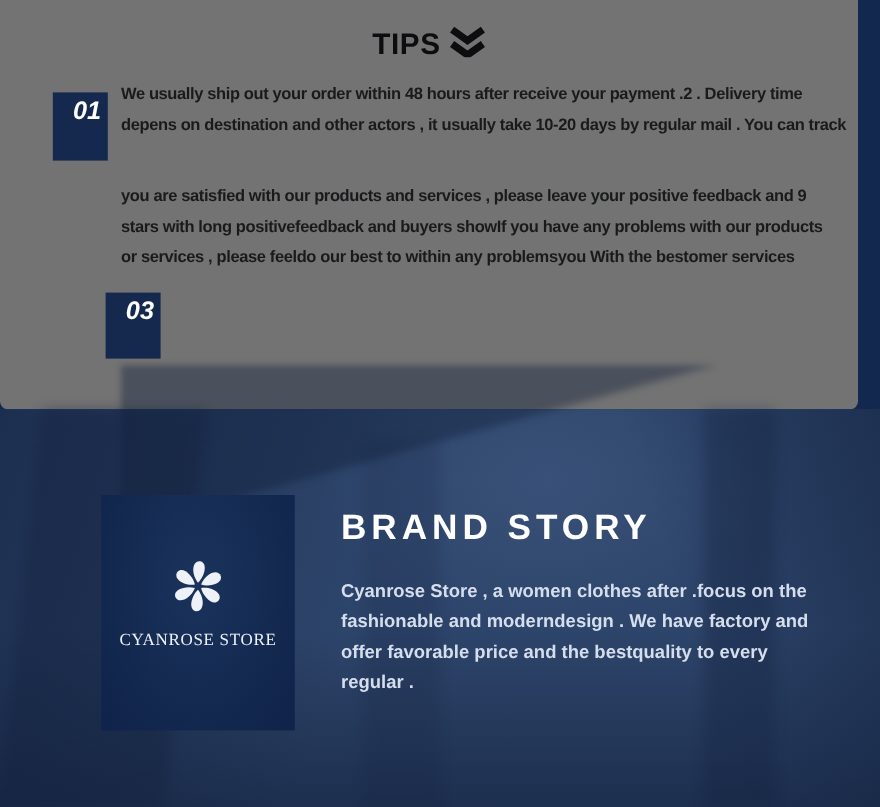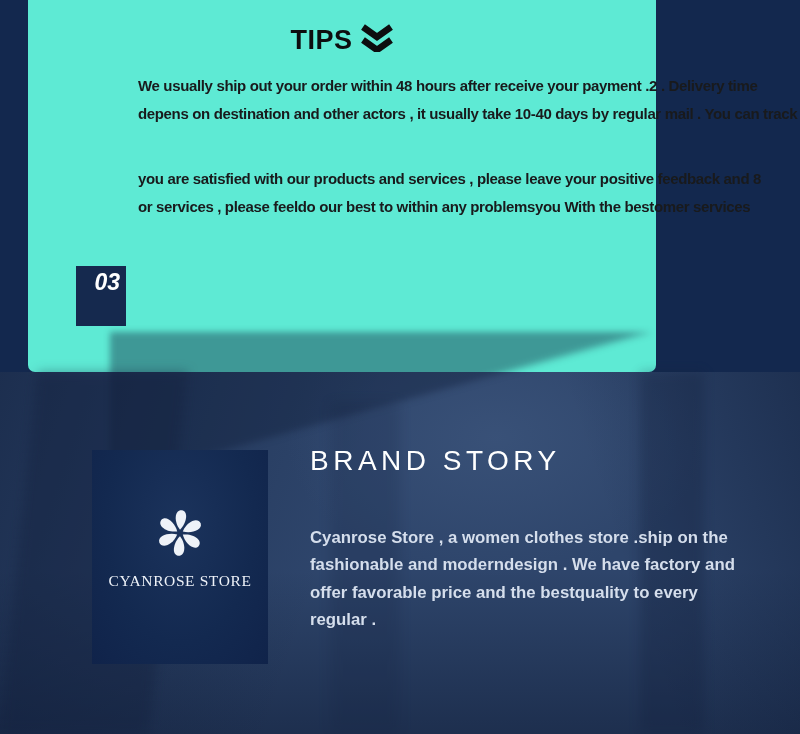--- a/index.html
+++ b/index.html
@@ -4,22 +4,22 @@
 <style>
   html,body{margin:0;padding:0;}
   body{
     width:800px;height:734px;position:relative;overflow:hidden;
     background:#13284e;
     font-family:"Liberation Sans",sans-serif;
   }
 
   
   .white-panel{
-    position:absolute;left:28px;top:0;width:628px;height:372px;
-    background:#5eead4;border-radius:0 0 7px 7px;
+    position:absolute;left:0;top:0;width:780px;height:372px;
+    background:#737373;border-radius:0 0 7px 7px;
   }
   .tips-header{
     position:absolute;top:24px;left:0;right:0;
     display:flex;justify-content:center;align-items:center;gap:7px;
   }
   .tips-title{
     font-size:27px;font-weight:800;letter-spacing:.5px;color:#0d0d0f;
   }
   .tip-badge{
     position:absolute;left:48px;width:50px;
@@ -65,22 +65,22 @@
     display:flex;flex-direction:column;align-items:center;
     padding-top:56px;box-sizing:border-box;
   }
   .logo-name{
     margin-top:8px;
     font-family:"Liberation Serif",serif;
     font-size:15.5px;letter-spacing:.6px;color:#eef2f8;white-space:nowrap;
   }
 
   .brand-title{
-    position:absolute;left:310px;top:73px;
-    color:#ffffff;font-size:28px;font-weight:400;letter-spacing:4.5px;
+    position:absolute;left:310px;top:89px;
+    color:#ffffff;font-size:32px;font-weight:700;letter-spacing:4.5px;
     white-space:nowrap;
   }
   .brand-story{
     position:absolute;left:310px;top:152px;
     color:#d5deec;font-size:16.8px;font-weight:700;line-height:27.3px;
   }
   .story-line{white-space:nowrap;}
 </style>
 </head>
 <body>
@@ -90,31 +90,35 @@
   <div class="tips-header">
     <span class="tips-title">TIPS</span>
     <span>
       <svg width="34" height="28" viewBox="0 0 34 28">
         <path d="M3 3 L17 13 L31 3" fill="none" stroke="#0d0d0f" stroke-width="6.5"></path>
         <path d="M3 16 L17 26 L31 16" fill="none" stroke="#0d0d0f" stroke-width="6.5"></path>
       </svg>
     </span>
   </div>
 
+  <div class="tip-badge" style="top:84px;height:62px;">
+    <span>01</span>
+  </div>
   <div class="tip-text" style="top:72px;">
     <div class="tip-line">We usually ship out your order within 48 hours after receive your payment .2 . Delivery time</div>
-    <div class="tip-line">depens on destination and other actors , it usually take 10-40 days by regular mail . You can track</div>
+    <div class="tip-line">depens on destination and other actors , it usually take 10-20 days by regular mail . You can track</div>
   </div>
 
   <div class="tip-text" style="top:165px;">
-    <div class="tip-line">you are satisfied with our products and services , please leave your positive feedback and 8</div>
+    <div class="tip-line">you are satisfied with our products and services , please leave your positive feedback and 9</div>
+    <div class="tip-line">stars with long positivefeedback and buyers showIf you have any problems with our products</div>
     <div class="tip-line">or services , please feeldo our best to within any problemsyou With the bestomer services</div>
   </div>
 
-  <div class="tip-badge" style="top:266px;height:60px;">
+  <div class="tip-badge" style="top:266px;height:60px;margin-left:48px;">
     <span>03</span>
   </div>
 
 </div>
 
 <div class="brand-section">
   <div class="roof"></div>
   <div class="bg-streak s1"></div>
   <div class="bg-streak s2"></div>
   <div class="bg-streak s3"></div>
@@ -133,18 +137,18 @@
           </g>
         </svg>
       </span>
       <span class="logo-name">CYANROSE STORE</span>
     </div>
   </div>
 
   <div class="brand-title">BRAND STORY</div>
 
   <div class="brand-story">
-    <div class="story-line">Cyanrose Store , a women clothes store .ship on the</div>
+    <div class="story-line">Cyanrose Store , a women clothes after .focus on the</div>
     <div class="story-line">fashionable and moderndesign . We have factory and</div>
     <div class="story-line">offer favorable price and the bestquality to every</div>
     <div class="story-line">regular .</div>
   </div>
 </div>
 
 </body></html>

